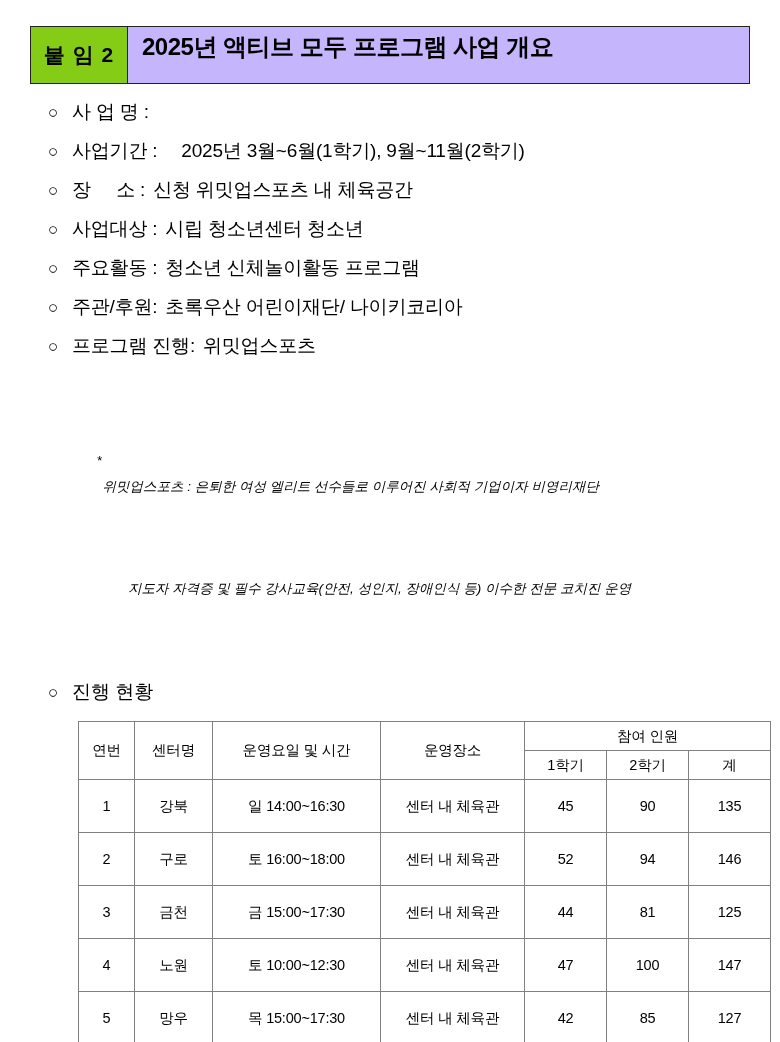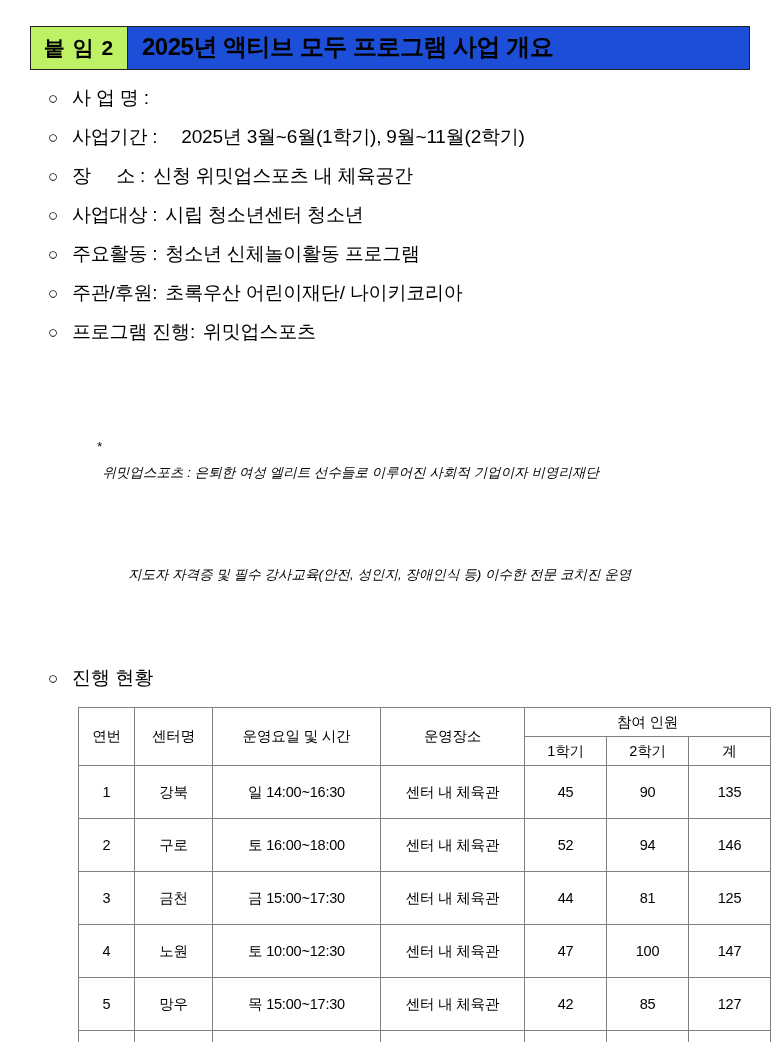--- a/index.html
+++ b/index.html
@@ -23,42 +23,42 @@
   }
 
   
   .header {
     display: flex;
     align-items: stretch;
     margin: 0 0 18px 0;
   }
   .header-badge {
     border: 1px solid #222;
-    background: #bef264;
+    background: #84cc16;
     font-size: 21px;
     font-weight: bold;
     letter-spacing: 1px;
     padding: 6px 12px 7px 12px;
     display: flex;
     align-items: center;
     justify-content: center;
     min-width: 98px;
     box-sizing: border-box;
   }
   .header-title {
     border: 1px solid #222;
     border-left: none;
-    background: #1d4ed8;
+    background: #c4b5fd;
     flex: 1;
     font-size: 24px;
     font-weight: bold;
     letter-spacing: -0.5px;
     display: flex;
     align-items: center;
-    padding: 4px 0 6px 14px;
+    padding: 4px 0 20px 14px;
     box-sizing: border-box;
   }
 
   
   .bullets {
     margin: 0 0 4px 0;
     padding: 0 0 0 18px;
   }
   .bullet-row {
     display: flex;

